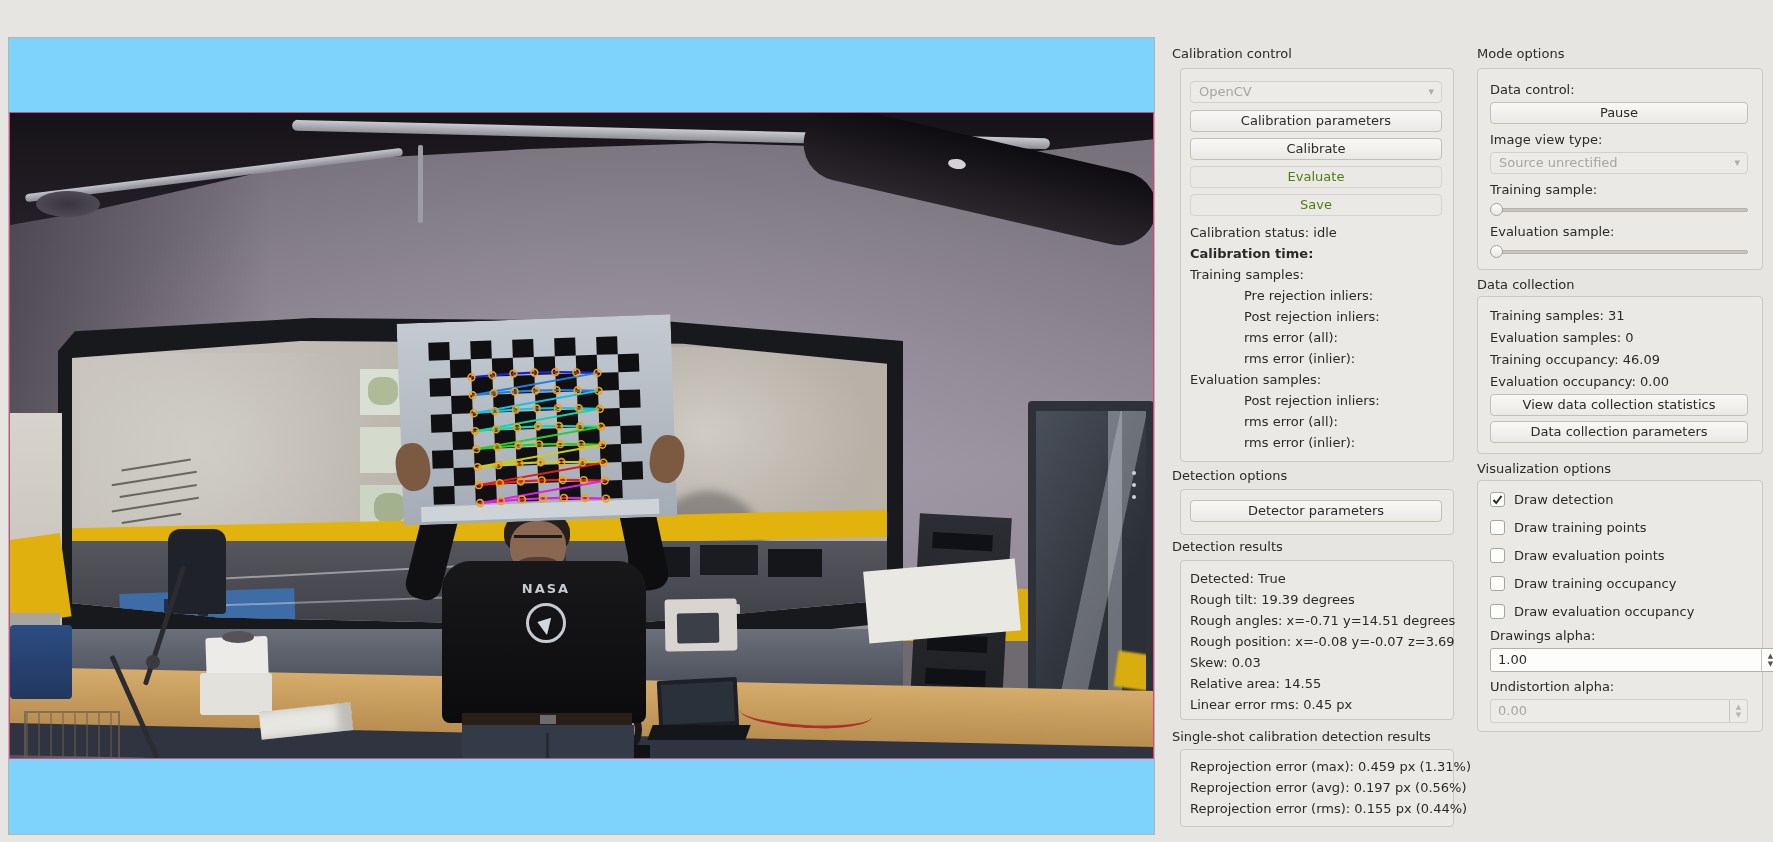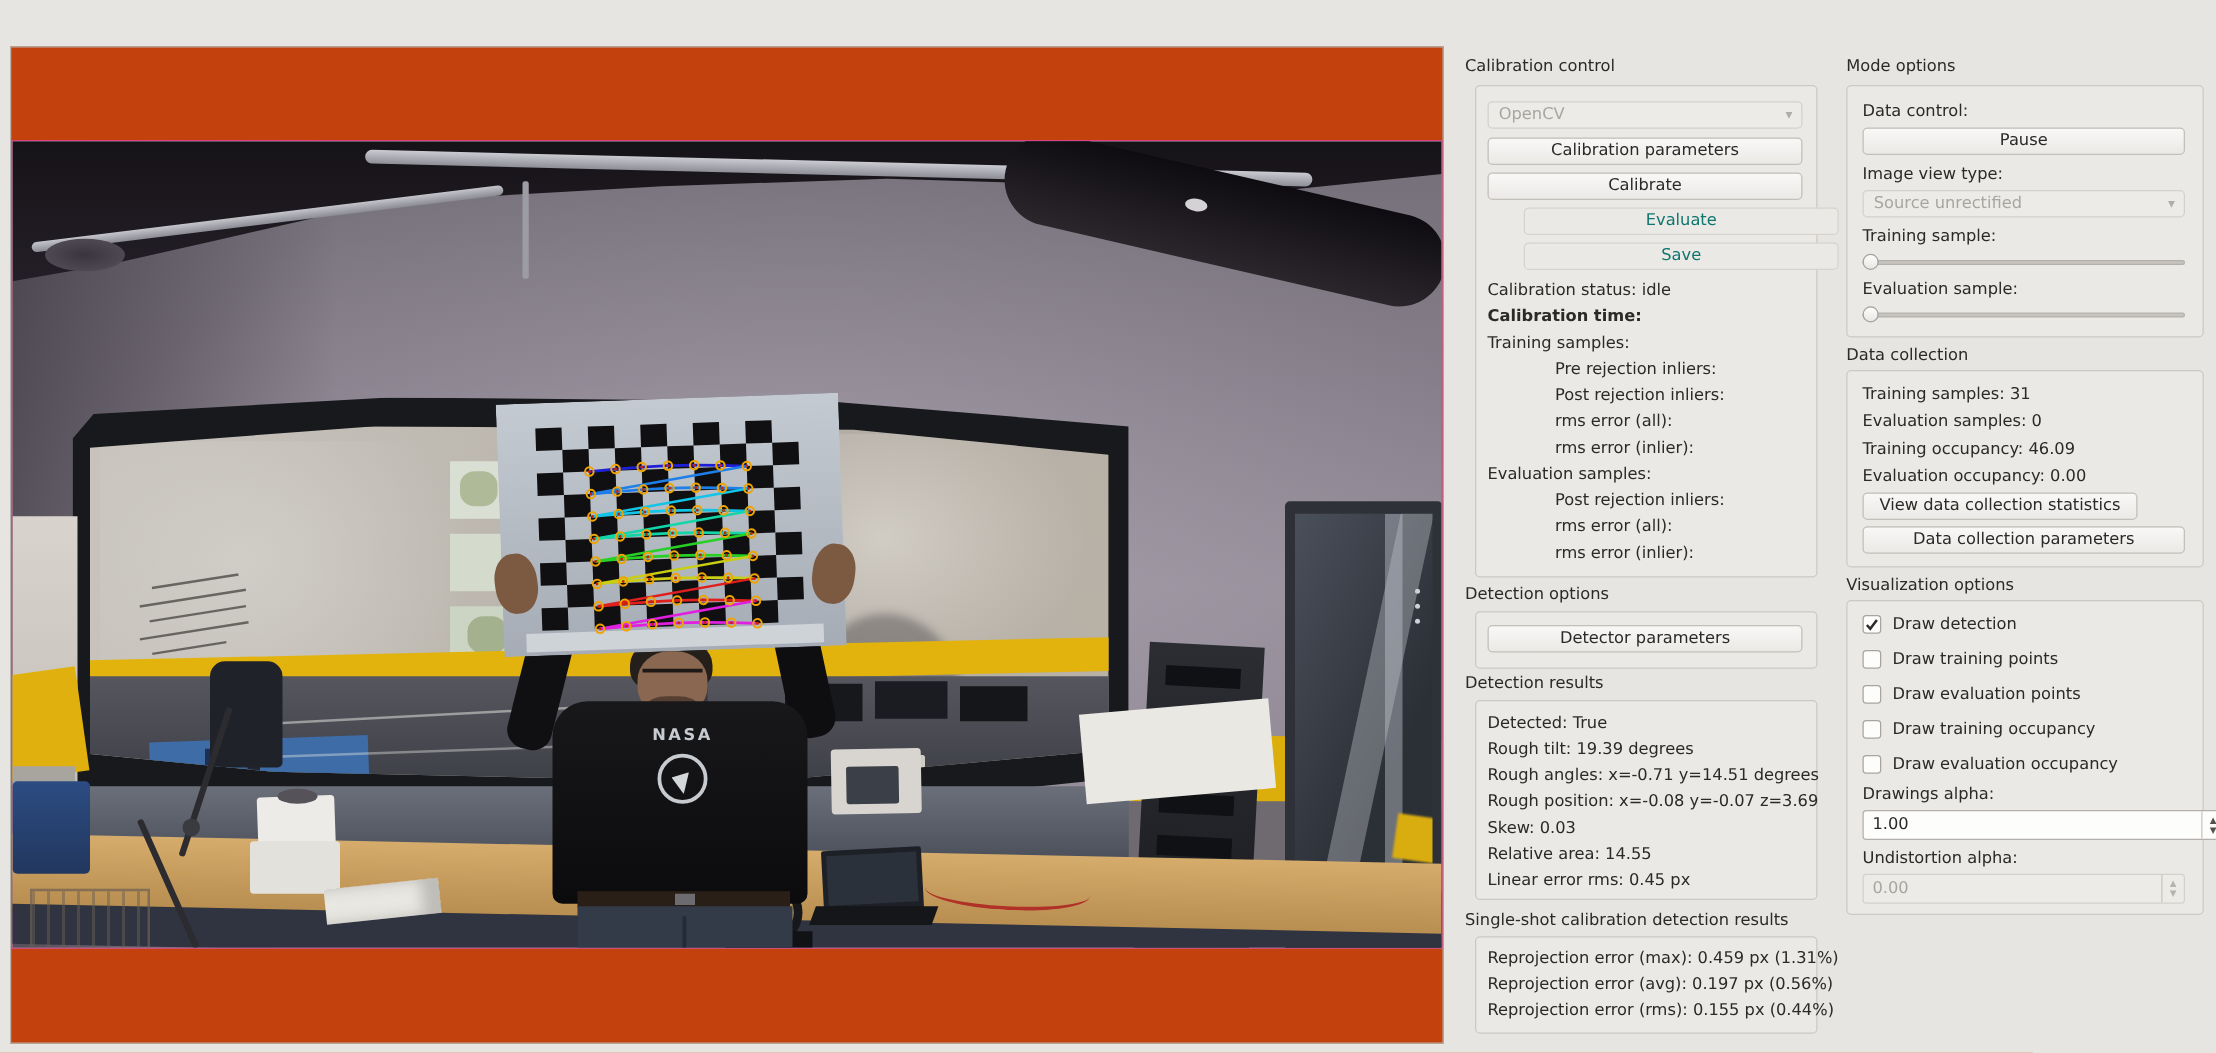--- a/index.html
+++ b/index.html
@@ -10,21 +10,21 @@
     background:linear-gradient(#dcd8d3,#cfcbc5);border-bottom:1px solid #b2aea8;}
   .titlebar .title{position:absolute;left:0;right:0;top:5px;text-align:center;
     font-weight:bold;color:#454341;}
   .winbtns{position:absolute;right:8px;top:0;height:27px;display:flex;align-items:center;gap:22px;}
   .winbtn{width:16px;text-align:center;color:#4a4845;font-weight:bold;font-size:12px;cursor:default;}
   
   .seclabel{position:absolute;color:#2b2a28;}
   .panel{position:absolute;background:#ebe9e6;border:1px solid #ccc8c3;border-radius:4px;}
   .btn{position:absolute;height:22px;box-sizing:border-box;border:1px solid #c3bfba;border-radius:4px;
     background:linear-gradient(#f9f8f7,#ebe9e6);text-align:center;line-height:20px;color:#2b2a28;}
-  .btn.disabled{background:#ebe9e6;color:#0f766e;border-color:#d6d3ce;margin-left:29px;}
+  .btn.disabled{background:#ebe9e6;color:#4d7c0f;border-color:#d6d3ce;}
   .combo{position:absolute;height:22px;box-sizing:border-box;border:1px solid #d4d1cc;border-radius:4px;
     background:#ecebe8;color:#a9a6a1;line-height:20px;padding-left:8px;}
   .combo .chev{position:absolute;right:7px;top:0;line-height:20px;color:#b0ada8;font-size:11px;}
   .line{position:absolute;white-space:nowrap;}
   .indent{padding-left:54px;}
   .slider{position:absolute;height:13px;}
   .groove{position:absolute;left:0;right:0;top:5px;height:4px;background:#c7c3be;
     border:1px solid #b4b1ac;border-radius:2px;box-sizing:border-box;}
   .handle{position:absolute;left:0;top:0;width:13px;height:13px;border-radius:7px;
     background:linear-gradient(#fdfdfc,#e9e7e4);border:1px solid #a5a29d;box-sizing:border-box;}
@@ -35,21 +35,21 @@
   .cblabel{position:absolute;left:24px;top:0;}
   .spin{position:absolute;height:24px;box-sizing:border-box;border:1px solid #b3b0ab;border-radius:3px;
     background:#fdfdfc;}
   .spin .val{position:absolute;left:7px;top:3px;}
   .spin .arrows{position:absolute;right:0;top:0;bottom:0;width:17px;border-left:1px solid #c9c5c0;
     display:flex;flex-direction:column;align-items:center;justify-content:center;font-size:7px;color:#55524e;line-height:8px;}
   .spin.disabled{background:#ecebe8;border-color:#d4d1cc;}
   .spin.disabled .val{color:#a9a6a1;}
   .spin.disabled .arrows{color:#b7b4af;}
   
-  .imageview{position:absolute;left:8px;top:37px;width:1147px;height:798px;background:#c2410c;
+  .imageview{position:absolute;left:8px;top:37px;width:1147px;height:798px;background:#7dd3fc;
     border:1px solid #b7b4ae;box-sizing:border-box;}
   .photo{position:absolute;left:0px;top:74px;width:1145px;height:647px;overflow:hidden;
     border:1px solid #dd4383;box-sizing:border-box;background:#8d8892;}
   .ph{position:absolute;}
 </style>
 </head>
 <body>
 
 <div class="app">
 
@@ -537,21 +537,21 @@
     <div class="groove"></div>
     <div class="handle"></div>
   </div>
 
   <div class="seclabel" style="left:1477px;top:277px;">Data collection</div>
   <div class="panel" style="left:1477px;top:296px;width:284px;height:156px;"></div>
   <div class="line" style="left:1490px;top:308px;">Training samples: 31</div>
   <div class="line" style="left:1490px;top:330px;">Evaluation samples: 0</div>
   <div class="line" style="left:1490px;top:352px;">Training occupancy: 46.09</div>
   <div class="line" style="left:1490px;top:374px;">Evaluation occupancy: 0.00</div>
-  <div class="btn" style="left:1490px;top:394px;width:220px;">View data collection statistics</div>
+  <div class="btn" style="left:1490px;top:394px;width:258px;">View data collection statistics</div>
   <div class="btn" style="left:1490px;top:421px;width:258px;">Data collection parameters</div>
 
   <div class="seclabel" style="left:1477px;top:461px;">Visualization options</div>
   <div class="panel" style="left:1477px;top:480px;width:284px;height:250px;"></div>
 
   <div class="cbrow" style="left:1490px;top:492px;width:250px;">
     <span class="cbbox">
       <svg width="11" height="11" viewBox="0 0 11 11">
         <polyline points="1.5,6 4.2,9 9.5,2" fill="none" stroke="#2b2a28" stroke-width="2"></polyline>
         </svg>

